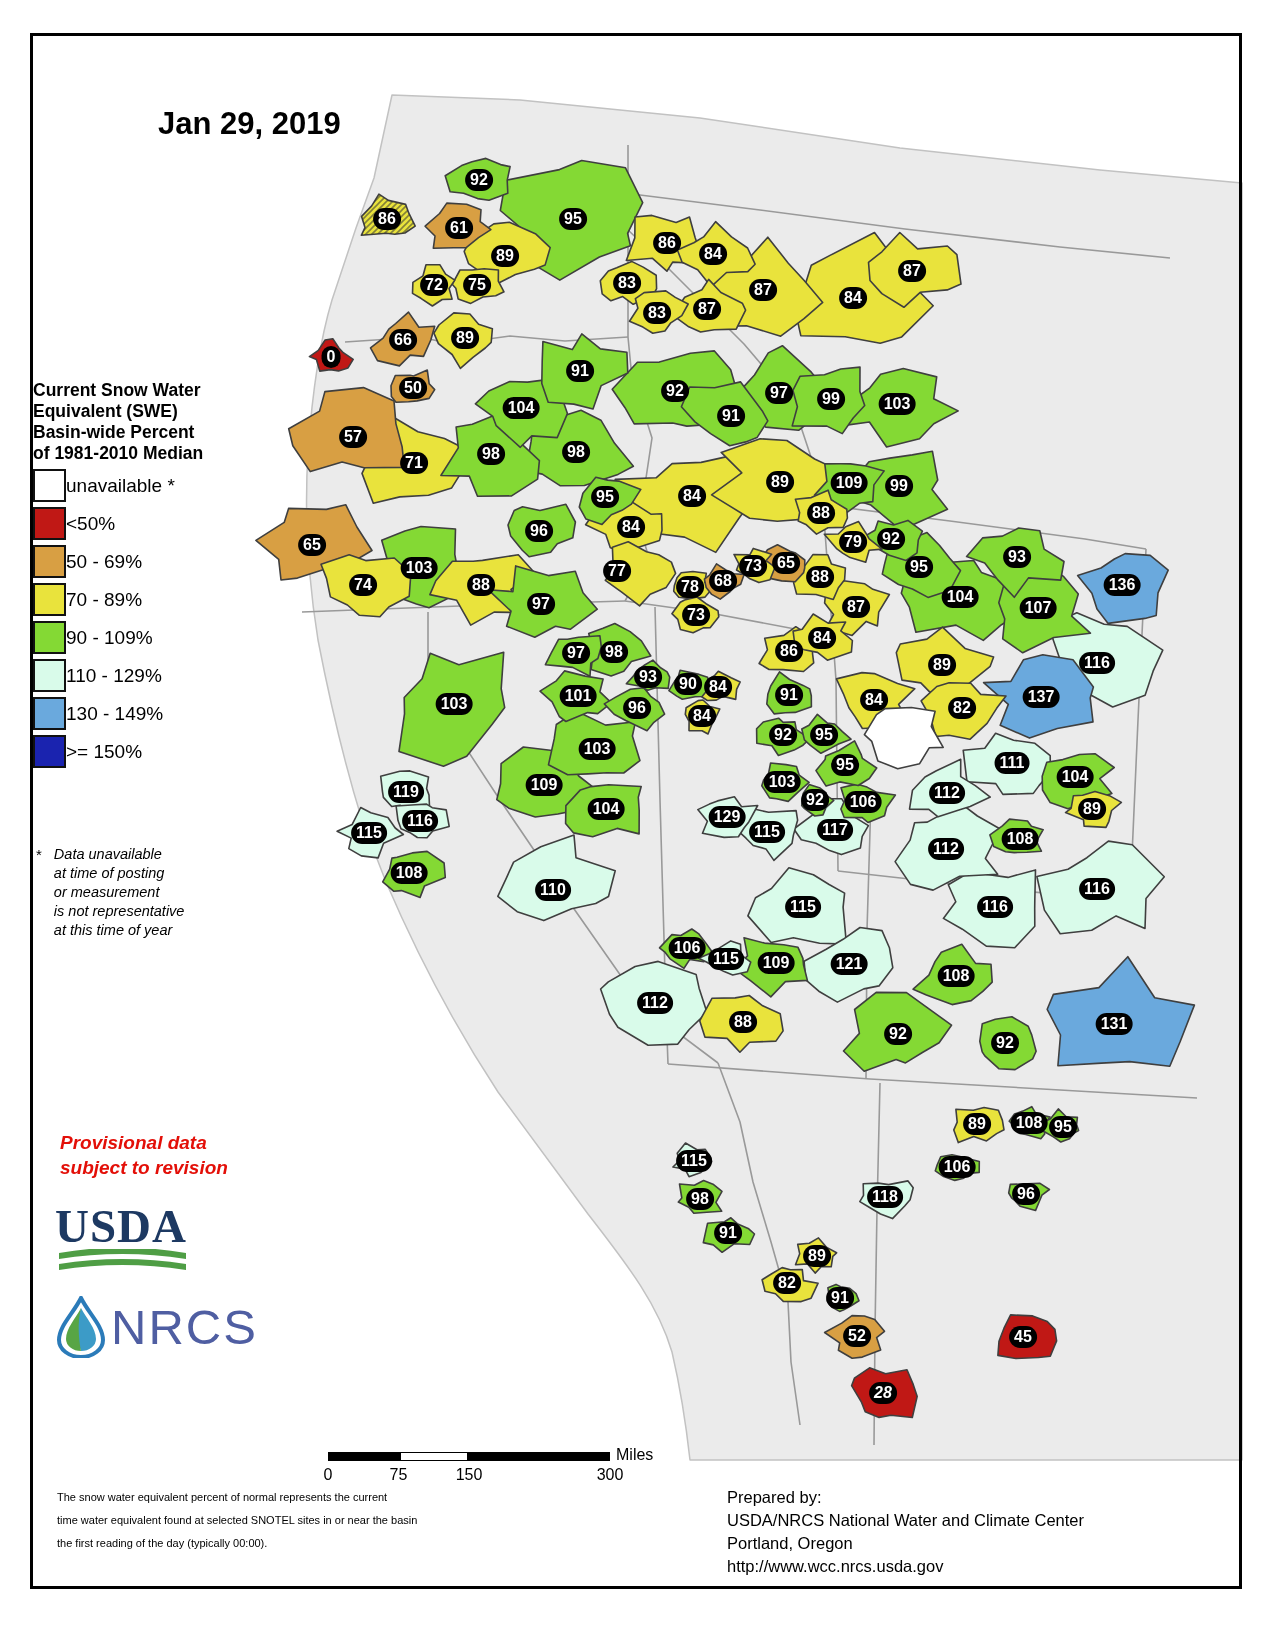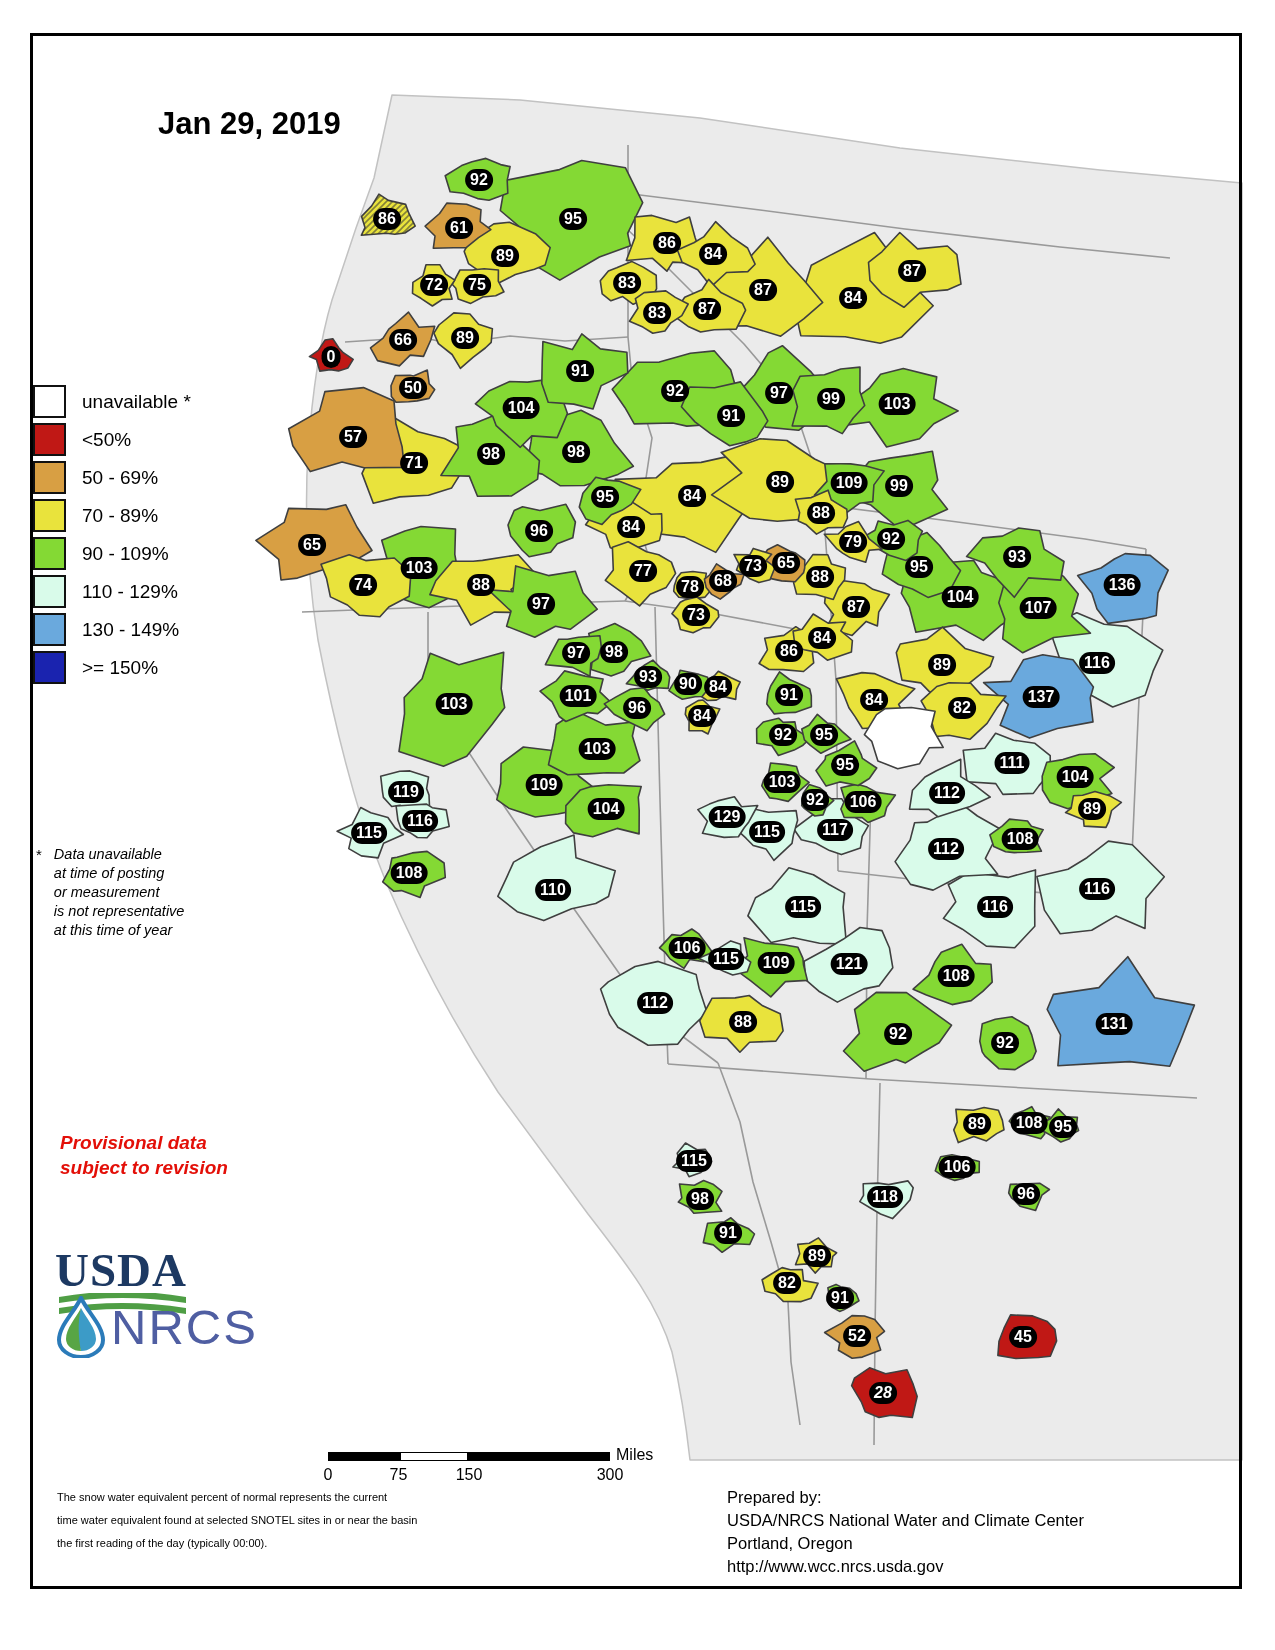--- a/index.html
+++ b/index.html
@@ -12,27 +12,27 @@
   .date{position:absolute;left:158px;top:106px;font-size:31px;font-weight:bold;z-index:30;}
   #map{position:absolute;left:0;top:0;z-index:1;}
   #labels{position:absolute;left:0;top:0;width:1275px;height:1650px;z-index:10;pointer-events:none;}
   .basin-label{position:absolute;transform:translate(-50%,-50%);background:#000;color:#fff;
          font-weight:bold;font-size:16px;line-height:20px;padding:1px 5px;border-radius:12px;
          white-space:nowrap;}
   .legend{position:absolute;left:33px;top:380px;width:240px;z-index:20;background:transparent;}
   .legend-title{font-size:17.5px;font-weight:bold;line-height:21px;color:#000;}
   .legend-row{display:flex;align-items:center;margin-top:5px;height:33px;}
   .swatch{width:33px;height:33px;border:2px solid #111;box-sizing:border-box;flex:none;}
-  .legend-label{font-size:19px;margin-left:16px;color:#000;}
+  .legend-label{font-size:19px;margin-left:0;color:#000;}
   .footnote{position:absolute;left:36px;top:845px;font-style:italic;font-size:14.5px;
          line-height:19px;display:flex;z-index:20;}
   .footnote-star{margin-right:12px;font-style:normal;font-size:15px;}
   .provisional{position:absolute;left:60px;top:1130px;color:#e30f08;font-weight:bold;
          font-style:italic;font-size:19px;line-height:25px;z-index:20;}
-  .usda{position:absolute;left:55px;top:1203px;z-index:20;margin-top:44px;}
+  .usda{position:absolute;left:55px;top:1203px;z-index:20;}
   .usda-text{font-family:"Liberation Serif",serif;font-weight:bold;font-size:47px;
          color:#1d3962;letter-spacing:1px;line-height:46px;}
   .nrcs{position:absolute;left:55px;top:1296px;display:flex;align-items:center;z-index:20;}
   .nrcs-text{font-size:49px;color:#4f5ea2;letter-spacing:2px;margin-left:4px;}
   .scalebar{position:absolute;left:328px;top:1452px;width:340px;z-index:20;}
   .sb-bar{position:relative;width:282px;height:9px;background:#000;}
   .sb-white{position:absolute;left:72px;top:0;width:68px;height:9px;background:#fff;
          border:1px solid #000;box-sizing:border-box;}
   .sb-tick{position:absolute;top:14px;transform:translateX(-50%);font-size:16px;color:#000;}
   .sb-miles{position:absolute;left:288px;top:-6px;font-size:16px;color:#000;}
@@ -233,21 +233,21 @@
       <span class="basin-label" style="left: 675px; top: 391px;">92</span>
       <span class="basin-label" style="left: 731px; top: 416px;">91</span>
       <span class="basin-label" style="left: 779px; top: 393px;">97</span>
       <span class="basin-label" style="left: 831px; top: 399px;">99</span>
       <span class="basin-label" style="left: 692px; top: 496px;">84</span>
       <span class="basin-label" style="left: 780px; top: 482px;">89</span>
       <span class="basin-label" style="left: 849px; top: 483px;">109</span>
       <span class="basin-label" style="left: 821px; top: 513px;">88</span>
       <span class="basin-label" style="left: 631px; top: 527px;">84</span>
       <span class="basin-label" style="left: 853px; top: 542px;">79</span>
-      <span class="basin-label" style="left: 643px; top: 571px;">77</span>
+      <span class="basin-label" style="left: 617px; top: 571px;">77</span>
       <span class="basin-label" style="left: 690px; top: 587px;">78</span>
       <span class="basin-label" style="left: 723px; top: 581px;">68</span>
       <span class="basin-label" style="left: 753px; top: 566px;">73</span>
       <span class="basin-label" style="left: 786px; top: 563px;">65</span>
       <span class="basin-label" style="left: 820px; top: 577px;">88</span>
       <span class="basin-label" style="left: 696px; top: 615px;">73</span>
       <span class="basin-label" style="left: 856px; top: 607px;">87</span>
       <span class="basin-label" style="left: 897px; top: 404px;">103</span>
       <span class="basin-label" style="left: 899px; top: 486px;">99</span>
       <span class="basin-label" style="left: 891px; top: 539px;">92</span>
@@ -324,20 +324,26 @@
       <span class="basin-label" style="left: 857px; top: 1336px;">52</span>
       <span class="basin-label" style="left: 883px; top: 1393px; font-style: italic;">28</span>
       <span class="basin-label" style="left: 1023px; top: 1337px;">45</span>
     </div>
 
   <div class="frame"></div>
 
   <div class="date">Jan 29, 2019</div>
 
   <div class="legend">
+    <div class="legend-title">
+        <div>Current Snow Water</div>
+        <div>Equivalent (SWE)</div>
+        <div>Basin-wide Percent</div>
+        <div>of 1981-2010 Median</div>
+      </div>
     <div id="legend-rows">
         <div class="legend-row">
           <div class="swatch" style="background: rgb(255, 255, 255);"></div>
           <span class="legend-label">unavailable *</span>
         </div>
         <div class="legend-row">
           <div class="swatch" style="background: rgb(192, 24, 21);"></div>
           <span class="legend-label">&lt;50%</span>
         </div>
         <div class="legend-row">

